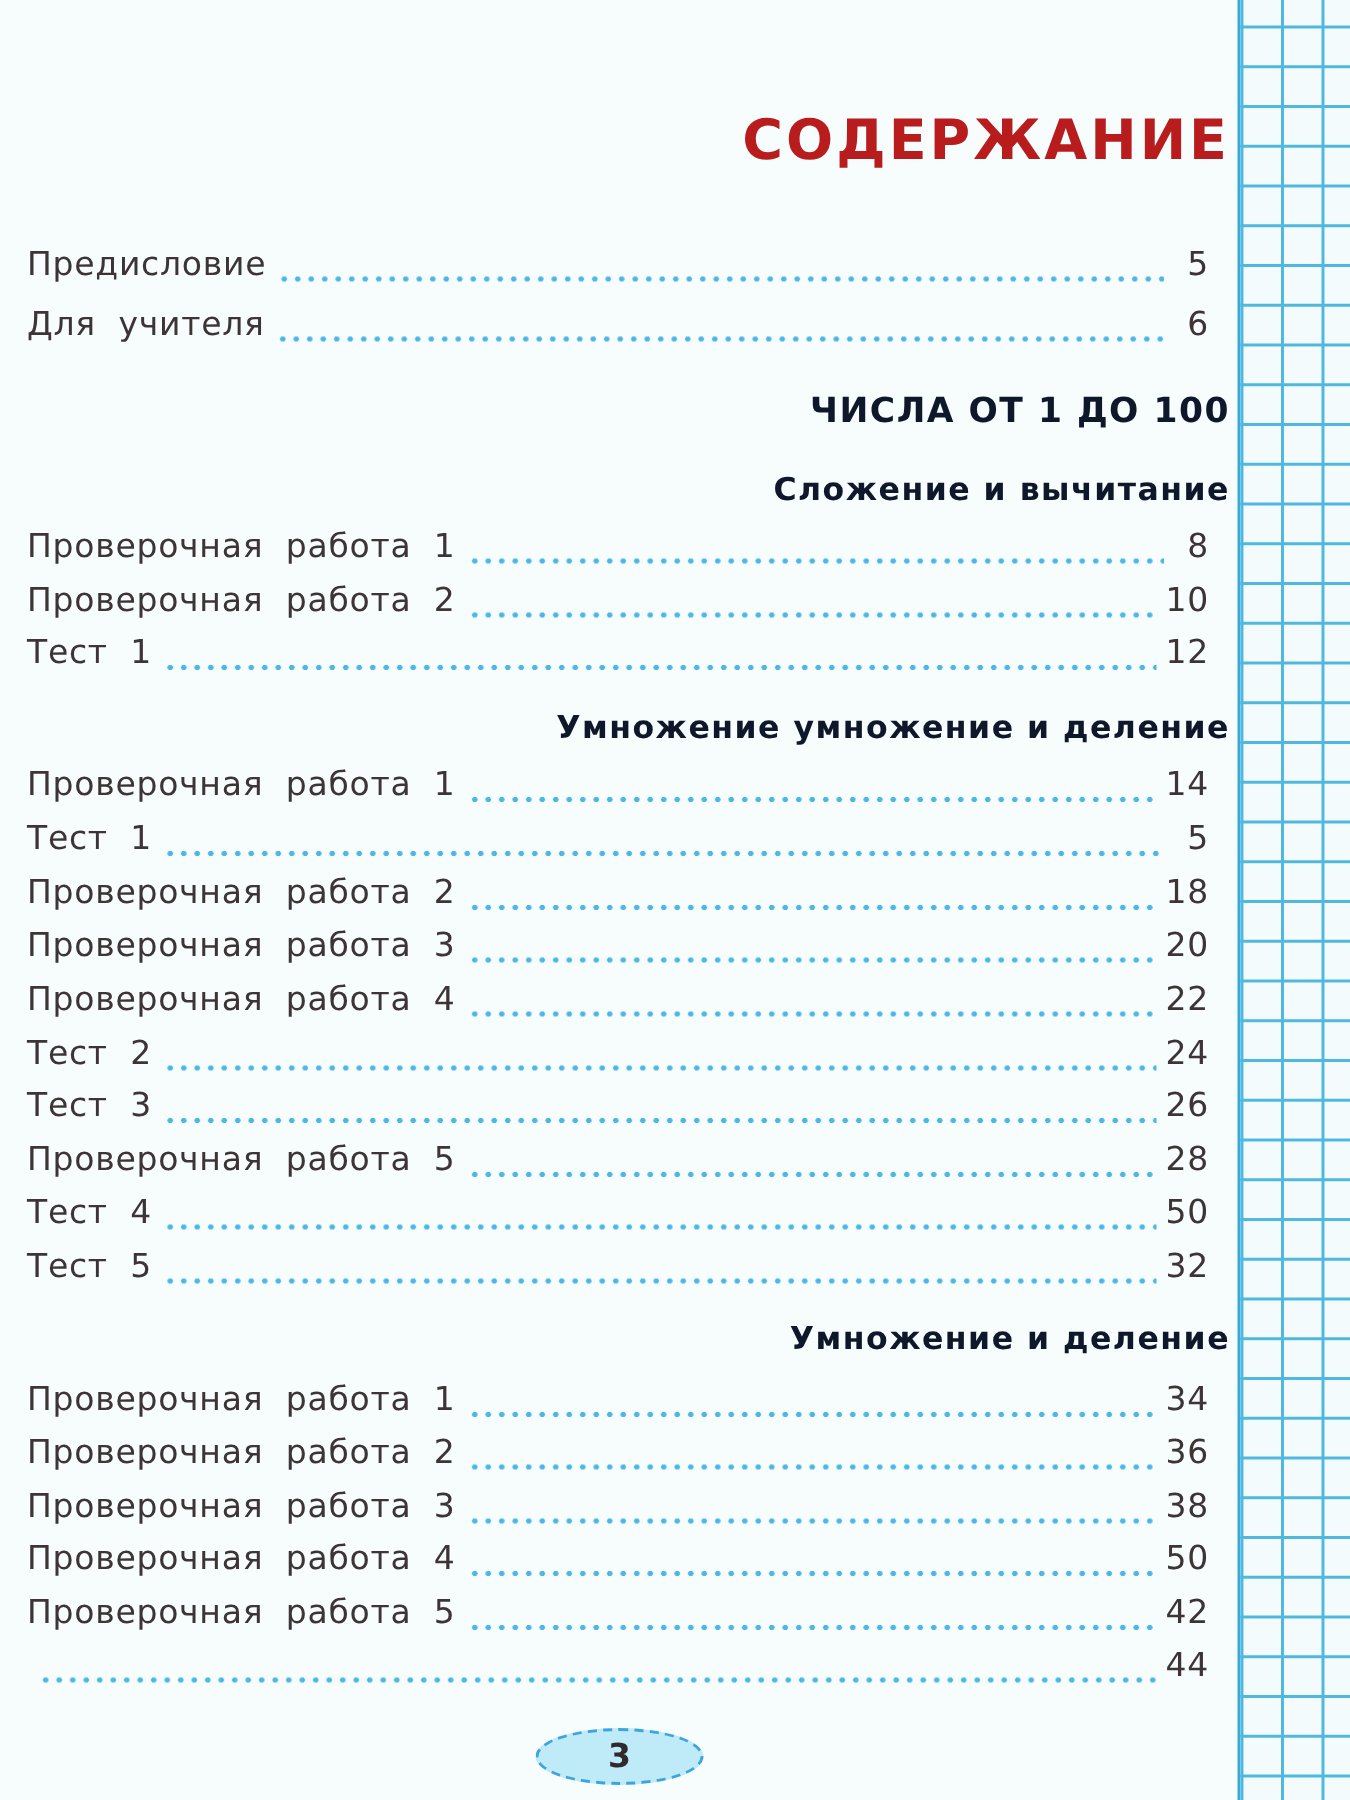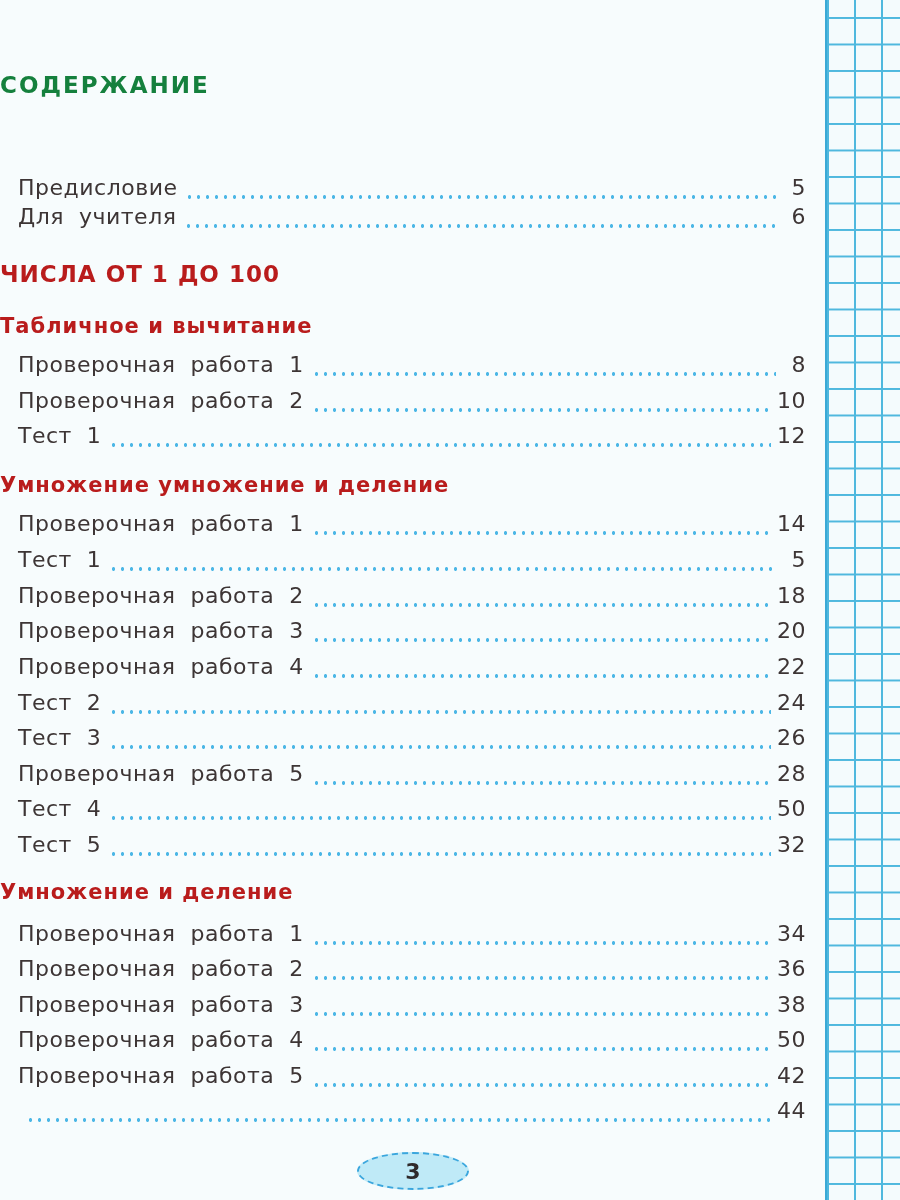--- a/index.html
+++ b/index.html
@@ -13,69 +13,69 @@
       position:absolute; left:825px; top:0; width:75px; height:1200px;
       background-color:#f4fbfd;
       background-image:
         linear-gradient(to right, #4fb8de 2px, transparent 2px),
         linear-gradient(to bottom, #4fb8de 2px, transparent 2px);
       background-size:27px 26.5px;
       background-position:0 17px;
       border-left:2px solid #3aa9d6;
     }
     .title {
-      position:absolute; left:0; width:820px; top:72px; text-align:left;
-      font-weight:bold; font-size:23px; letter-spacing:2px; color:#15803d;
+      position:absolute; left:0; width:820px; top:72px; text-align:right;
+      font-weight:bold; font-size:37px; letter-spacing:2px; color:#b91c1c;
     }
     .row {
       position:absolute; left:18px; width:788px; height:34px;
       display:flex; align-items:baseline;
       font-size:22px; letter-spacing:0.5px;
     }
     .row .label { white-space:pre; }
     .row .dots {
       flex:1; margin:0 6px 0 8px; height:6px; align-self:flex-end; margin-bottom:9px;
       background-image:radial-gradient(circle, #4cb7e6 1.6px, transparent 2px);
       background-size:9px 6px; background-repeat:repeat-x;
     }
     .row .page { min-width:24px; text-align:right; }
     .heading {
-      position:absolute; left:0; width:820px; text-align:left;
-      color:#b91c1c; font-weight:bold; letter-spacing:1px;
+      position:absolute; left:0; width:820px; text-align:right;
+      color:#0f172a; font-weight:bold; letter-spacing:1px;
     }
     .h1 { font-size:23px; }
     .h2 { font-size:21px; }
     .pagenum {
       position:absolute; left:357px; top:1152px; width:112px; height:38px;
       border-radius:50%; border:2px dashed #3aa6dd; background:#bfeaf7;
       display:flex; align-items:center; justify-content:center;
       font-weight:bold; font-size:22px; color:#2f2a2b; box-sizing:border-box;
     }
   </style>
 </head>
 <body>
 
 <div class="grid"></div>
 
 <div class="title">СОДЕРЖАНИЕ</div>
 
-<div class="row" style="top:175px">
+<div class="row" style="top:164px">
   <span class="label">Предисловие</span>
   <span class="dots"></span>
   <span class="page">5</span>
 </div>
 <div class="row" style="top:204px">
   <span class="label">Для  учителя</span>
   <span class="dots"></span>
   <span class="page">6</span>
 </div>
 
 <div class="heading h1" style="top:261px">ЧИСЛА  ОТ  1  ДО  100</div>
 
-<div class="heading h2" style="top:314px">Табличное  и  вычитание</div>
+<div class="heading h2" style="top:314px">Сложение  и  вычитание</div>
 <div class="row" style="top:352px">
   <span class="label">Проверочная  работа  1</span>
   <span class="dots"></span>
   <span class="page">8</span>
 </div>
 <div class="row" style="top:388px">
   <span class="label">Проверочная  работа  2</span>
   <span class="dots"></span>
   <span class="page">10</span>
 </div>

